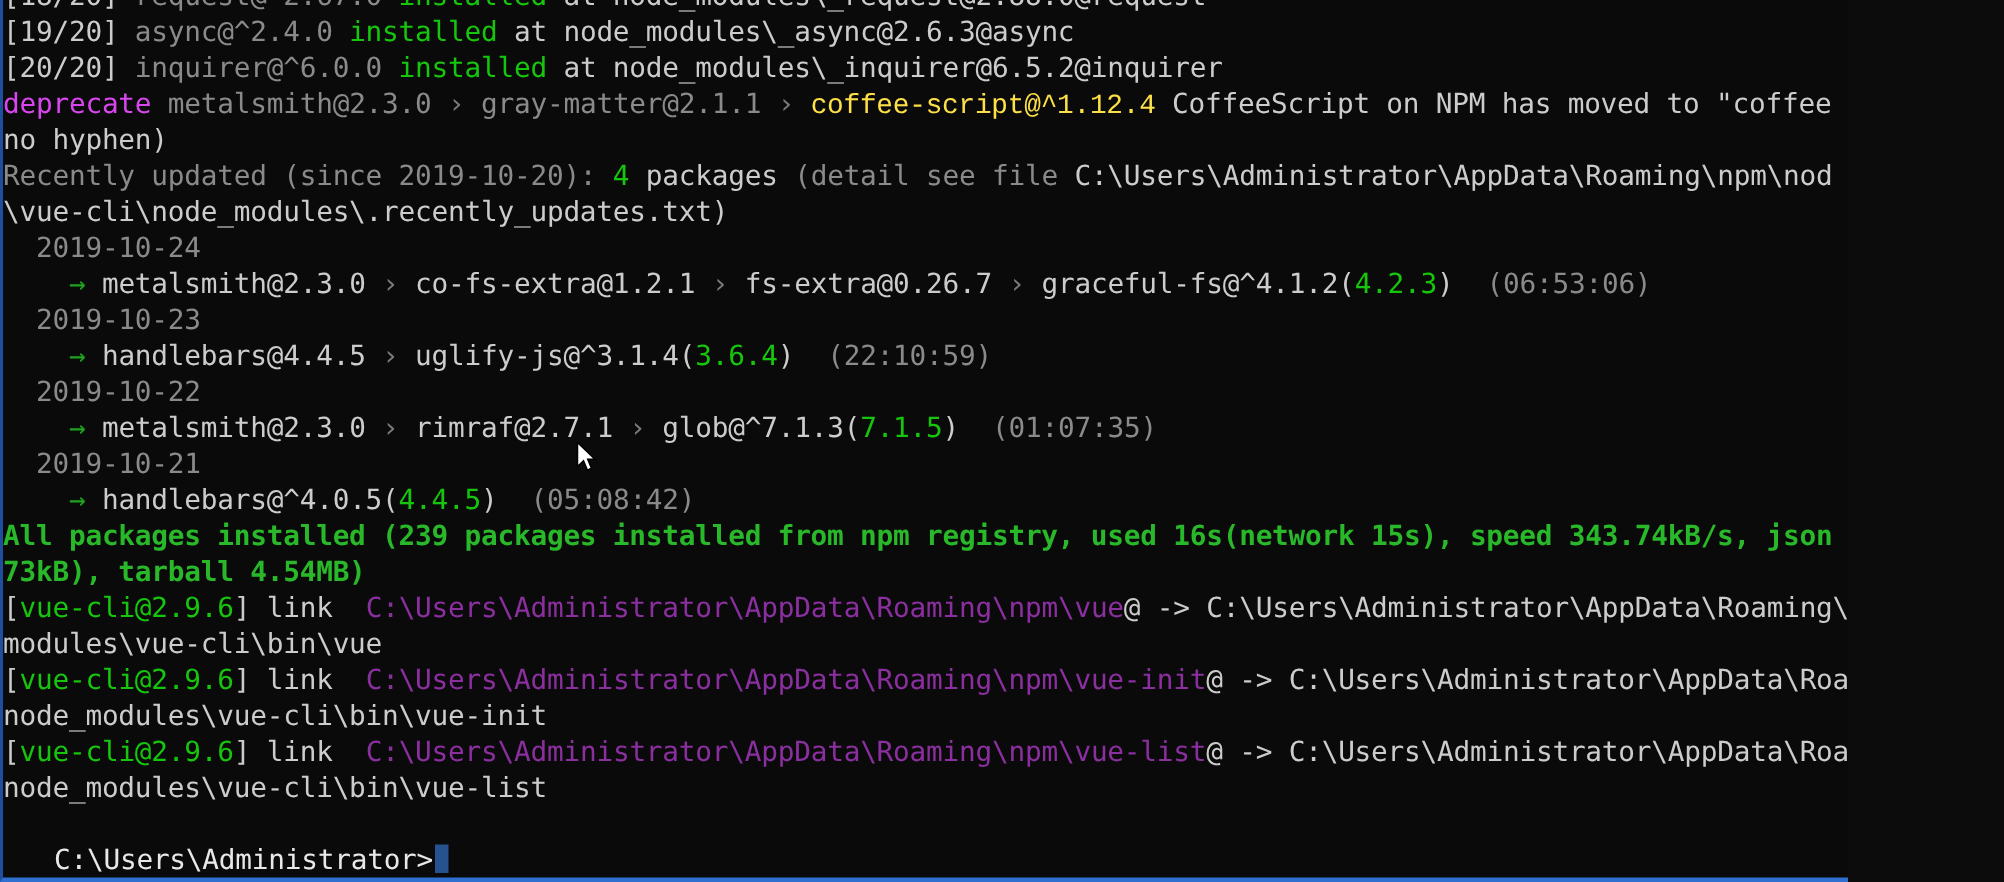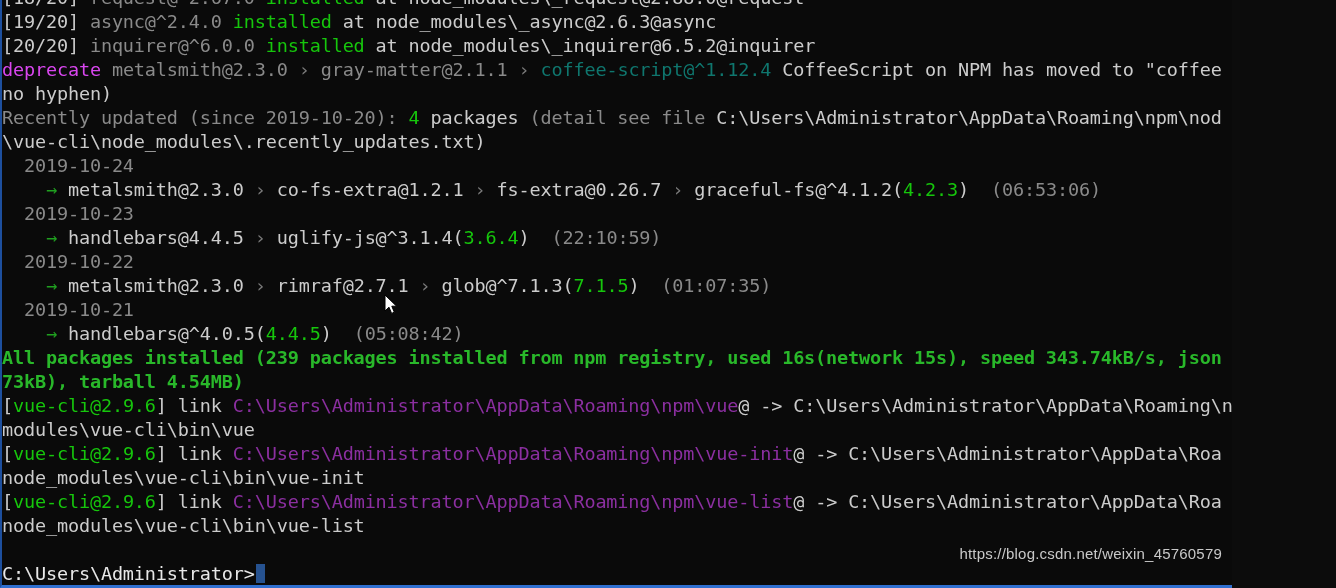--- a/index.html
+++ b/index.html
@@ -30,28 +30,28 @@
     white-space: pre;
   }
   .line {
     height: 24px;
     white-space: pre;
     overflow: hidden;
   }
   
   .c-white   { color: #cccccc; }
   .c-green   { color: #16c60c; }
-  .c-dgreen  { color: #0f766e; }
+  .c-dgreen  { color: #fde047; font-family: Liberation Mono, monospace; }
   .c-red     { color: #d946ef; }
   .c-gray    { color: #8a8a8a; }
-  .c-magenta { color: #8b2fa0; }
+  .c-magenta { color: #8b2fa0; margin-left: 11px; }
   .c-brgreen { color: #29b82a; font-weight: bold; }
   .c-arrow   { color: #20a020; }
   .c-chevron { color: #7a7a7a; }
-  .c-brwhite { color: #e8e8e8; }
+  .c-brwhite { color: #e8e8e8; padding-left: 34px; }
 
   #watermark {
     position: absolute;
     right: 10px;
     bottom: 19px;
     color: #d9d9d9;
     font-family: "Liberation Sans", sans-serif;
     font-size: 15px;
     letter-spacing: 0.2px;
     opacity: 0.92;
@@ -74,19 +74,18 @@
     opacity: 0.85;
   }
 </style>
 </head>
 <body>
 
 <div id="terminal">
 
   <div id="screen"><div class="line"><span class="c-white">[18/20] </span><span class="c-gray">request@^2.67.0 </span><span class="c-green">installed</span><span class="c-white"> at node_modules\_request@2.88.0@request</span></div><div class="line"><span class="c-white">[19/20] </span><span class="c-gray">async@^2.4.0 </span><span class="c-green">installed</span><span class="c-white"> at node_modules\_async@2.6.3@async</span></div><div class="line"><span class="c-white">[20/20] </span><span class="c-gray">inquirer@^6.0.0 </span><span class="c-green">installed</span><span class="c-white"> at node_modules\_inquirer@6.5.2@inquirer</span></div><div class="line"><span class="c-red">deprecate</span><span class="c-gray"> metalsmith@2.3.0 </span><span class="c-chevron">›</span><span class="c-gray"> gray-matter@2.1.1 </span><span class="c-chevron">›</span><span class="c-dgreen"> coffee-script@^1.12.4 </span><span class="c-white">CoffeeScript on NPM has moved to "coffee</span></div><div class="line"><span class="c-white">no hyphen)</span></div><div class="line"><span class="c-gray">Recently updated (since 2019-10-20): </span><span class="c-green">4</span><span class="c-white"> packages</span><span class="c-gray"> (detail see file </span><span class="c-white">C:\Users\Administrator\AppData\Roaming\npm\nod</span></div><div class="line"><span class="c-white">\vue-cli\node_modules\.recently_updates.txt)</span></div><div class="line"><span class="c-gray">  2019-10-24</span></div><div class="line"><span class="c-arrow">    → </span><span class="c-white">metalsmith@2.3.0 </span><span class="c-chevron">›</span><span class="c-white"> co-fs-extra@1.2.1 </span><span class="c-chevron">›</span><span class="c-white"> fs-extra@0.26.7 </span><span class="c-chevron">›</span><span class="c-white"> graceful-fs@^4.1.2</span><span class="c-white">(</span><span class="c-green">4.2.3</span><span class="c-white">)</span><span class="c-gray">  (06:53:06)</span></div><div class="line"><span class="c-gray">  2019-10-23</span></div><div class="line"><span class="c-arrow">    → </span><span class="c-white">handlebars@4.4.5 </span><span class="c-chevron">›</span><span class="c-white"> uglify-js@^3.1.4</span><span class="c-white">(</span><span class="c-green">3.6.4</span><span class="c-white">)</span><span class="c-gray">  (22:10:59)</span></div><div class="line"><span class="c-gray">  2019-10-22</span></div><div class="line"><span class="c-arrow">    → </span><span class="c-white">metalsmith@2.3.0 </span><span class="c-chevron">›</span><span class="c-white"> rimraf@2.7.1 </span><span class="c-chevron">›</span><span class="c-white"> glob@^7.1.3</span><span class="c-white">(</span><span class="c-green">7.1.5</span><span class="c-white">)</span><span class="c-gray">  (01:07:35)</span></div><div class="line"><span class="c-gray">  2019-10-21</span></div><div class="line"><span class="c-arrow">    → </span><span class="c-white">handlebars@^4.0.5</span><span class="c-white">(</span><span class="c-green">4.4.5</span><span class="c-white">)</span><span class="c-gray">  (05:08:42)</span></div><div class="line"><span class="c-brgreen">All packages installed (239 packages installed from npm registry, used 16s(network 15s), speed 343.74kB/s, json</span></div><div class="line"><span class="c-brgreen">73kB), tarball 4.54MB)</span></div><div class="line"><span class="c-white">[</span><span class="c-green">vue-cli@2.9.6</span><span class="c-white">] </span><span class="c-white">link </span><span class="c-magenta">C:\Users\Administrator\AppData\Roaming\npm\vue</span><span class="c-white">@ -&gt; </span><span class="c-white">C:\Users\Administrator\AppData\Roaming\n</span></div><div class="line"><span class="c-white">modules\vue-cli\bin\vue</span></div><div class="line"><span class="c-white">[</span><span class="c-green">vue-cli@2.9.6</span><span class="c-white">] </span><span class="c-white">link </span><span class="c-magenta">C:\Users\Administrator\AppData\Roaming\npm\vue-init</span><span class="c-white">@ -&gt; </span><span class="c-white">C:\Users\Administrator\AppData\Roa</span></div><div class="line"><span class="c-white">node_modules\vue-cli\bin\vue-init</span></div><div class="line"><span class="c-white">[</span><span class="c-green">vue-cli@2.9.6</span><span class="c-white">] </span><span class="c-white">link </span><span class="c-magenta">C:\Users\Administrator\AppData\Roaming\npm\vue-list</span><span class="c-white">@ -&gt; </span><span class="c-white">C:\Users\Administrator\AppData\Roa</span></div><div class="line"><span class="c-white">node_modules\vue-cli\bin\vue-list</span></div><div class="line"><span class="c-white"> </span></div><div class="line"><span class="c-brwhite">C:\Users\Administrator&gt;</span><span id="caret"></span></div></div>
 
-  <div id="watermark">https://blog.csdn.net/weixin_45760579</div>
 
   <svg id="cursor-pointer" viewBox="0 0 14 22" xmlns="http://www.w3.org/2000/svg">
     <path d="M1 1 L1 17 L5 13.2 L7.6 19.4 L10.3 18.2 L7.8 12.2 L12.6 12.2 Z" fill="#ffffff" stroke="#000000" stroke-width="1"></path>
   </svg>
 
 </div>
 
 </body></html>

